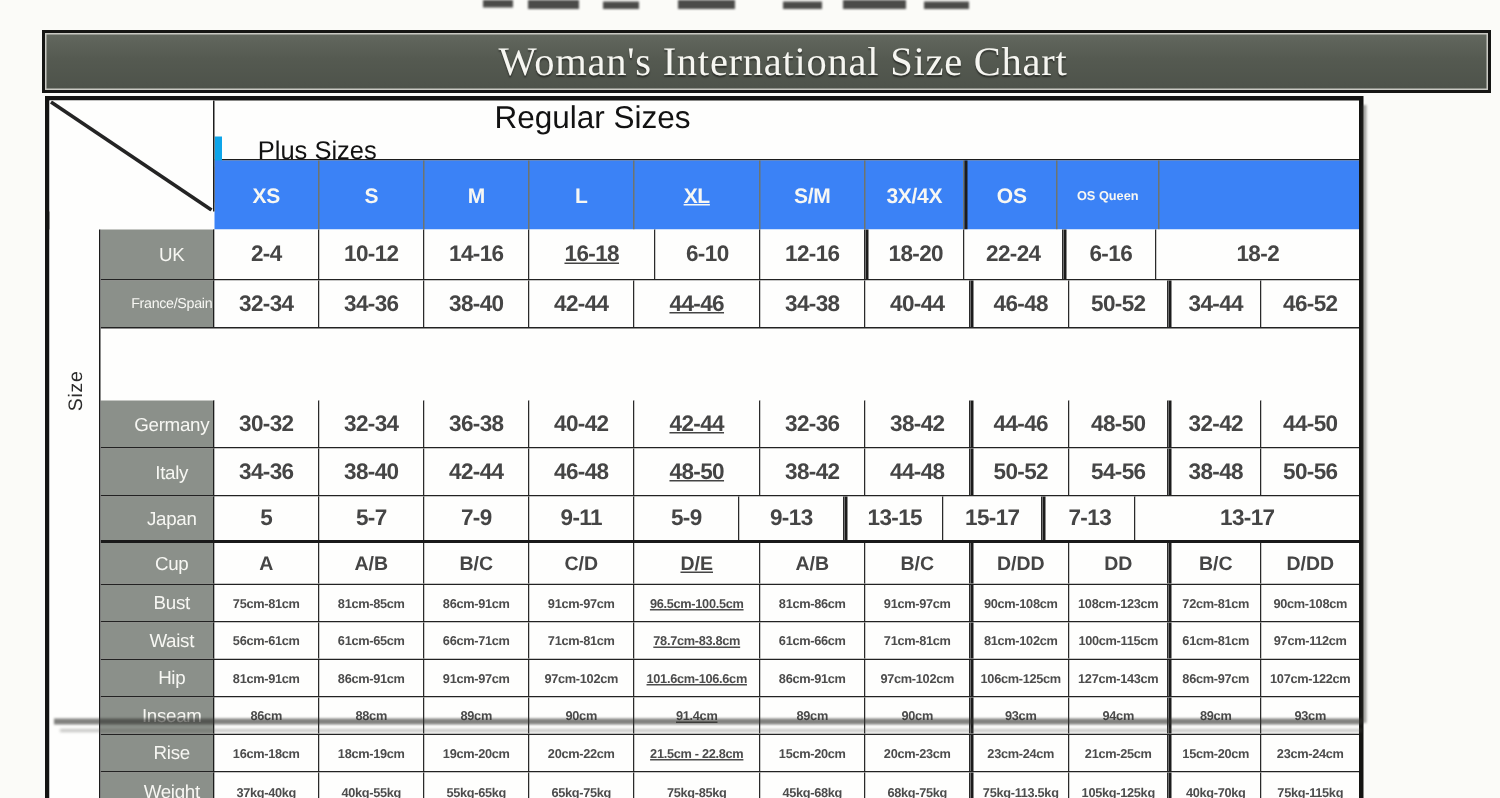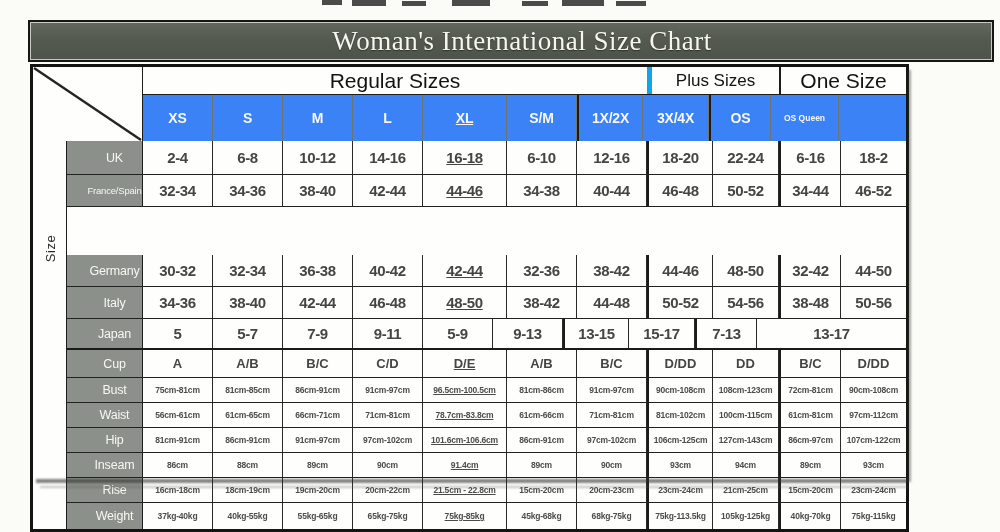--- a/index.html
+++ b/index.html
@@ -31,21 +31,21 @@
   .chart{
     position:absolute;left:30px;top:64px;width:879px;
     border:3px solid #141412;background:#fefefd;
     box-sizing:border-box;
   }
   .thead{display:flex;}
   .corner{width:110px;height:74px;position:relative;background:#fefefd;flex:0 0 auto;
     border-right:1.5px solid #1c1c1c;box-sizing:border-box;}
   .corner svg{position:absolute;inset:0;width:100%;height:100%;}
   .headright{flex:1;display:flex;flex-direction:column;min-width:0;}
-  .bandrow{display:flex;height:28px;border-bottom:1.5px solid #1c1c1c;box-sizing:border-box;}
+  .bandrow{display:flex;height:40px;border-bottom:1.5px solid #1c1c1c;box-sizing:border-box;flex-direction:column;}
   .band{display:flex;align-items:center;justify-content:center;box-sizing:border-box;
     color:#121212;font-weight:400;white-space:nowrap;}
   .band.regular{width:504px;font-size:21px;}
   .band.plus{width:132px;font-size:17px;border-left:5px solid #0ea5e9;}
   .band.one{flex:1;font-size:21px;border-left:2px solid #1c1c1c;}
   .hdrrow{display:flex;height:46px;box-sizing:border-box;background:#3b82f6;}
   .hcell{display:flex;align-items:center;justify-content:center;box-sizing:border-box;
     color:#f7f7f3;font-weight:700;font-size:14px;letter-spacing:-.2px;
     border-right:1px solid #6f746d;}
   .hcell.small{font-size:8.5px;letter-spacing:0;}
@@ -116,35 +116,33 @@
           <div class="band plus">Plus Sizes</div>
           <div class="band one">One Size</div>
         </div>
         <div class="hdrrow" id="hdrrow">
             <div class="hcell c-reg">XS</div>
             <div class="hcell c-reg">S</div>
             <div class="hcell c-reg">M</div>
             <div class="hcell c-reg">L</div>
             <div class="hcell c-xl">XL</div>
             <div class="hcell c-reg">S/M</div>
-            <div class="hcell c-plus heavy">1X/2X</div>
             <div class="hcell c-plus">3X/4X</div>
             <div class="hcell c-os heavy">OS</div>
             <div class="hcell c-osq small">OS Queen</div>
           </div>
       </div>
     </div>
     <div class="tbody" id="tbody">
       <div class="gutter">
         <span class="v">Size</span>
       </div>
     <div class="trow" style="height: 34px;">
           <div class="lcell">UK</div>
           <div class="cell c-reg fs-big">2-4</div>
-          <div class="cell c-reg fs-big">6-8</div>
           <div class="cell c-reg fs-big">10-12</div>
           <div class="cell c-reg fs-big">14-16</div>
           <div class="cell c-xl fs-big">16-18</div>
           <div class="cell c-reg fs-big">6-10</div>
           <div class="cell c-reg fs-big">12-16</div>
           <div class="cell c-plus fs-big heavy">18-20</div>
           <div class="cell c-plus fs-big">22-24</div>
           <div class="cell c-os fs-big heavy">6-16</div>
           <div class="cell c-osq fs-big">18-2</div>
         </div>

